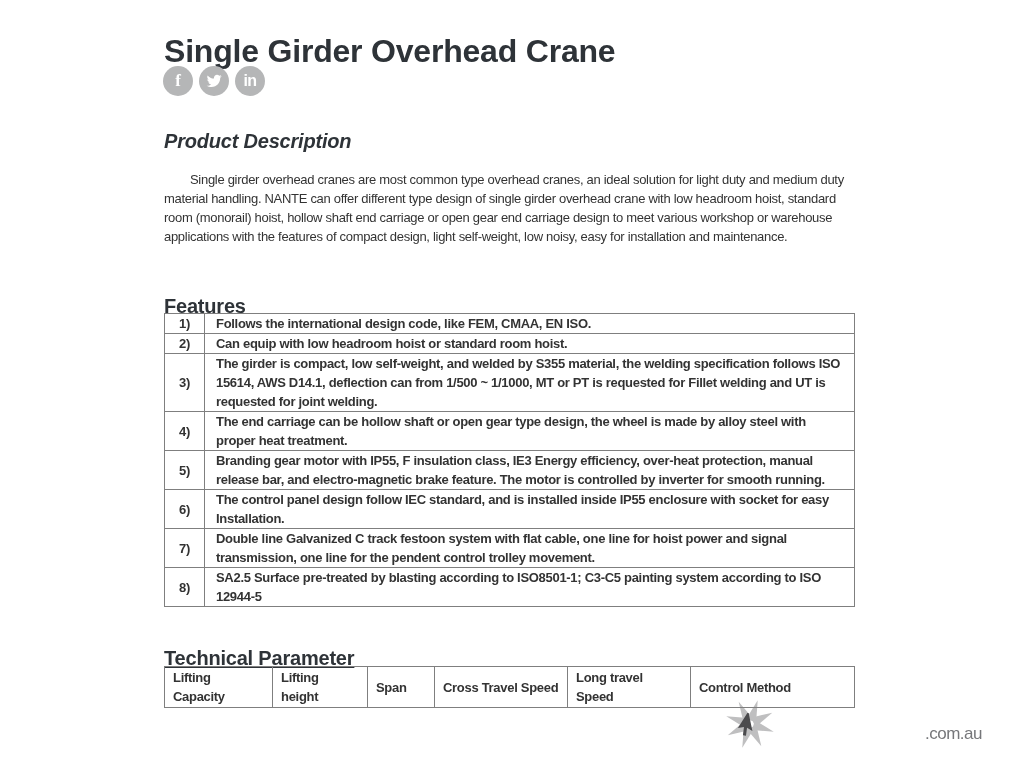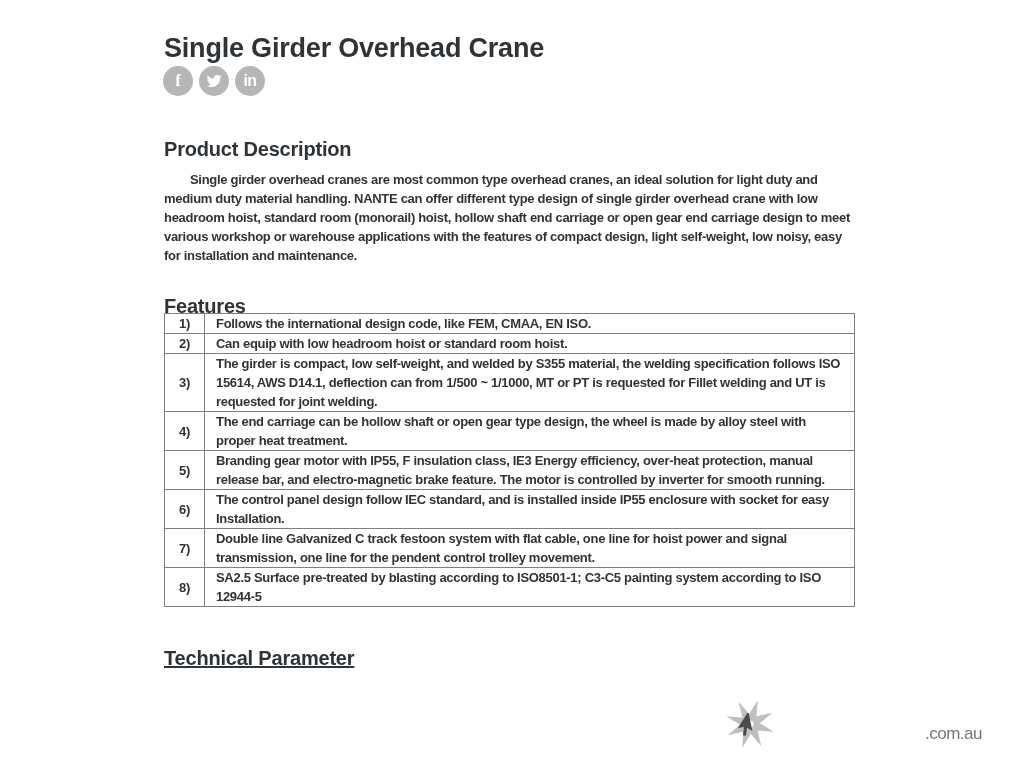--- a/index.html
+++ b/index.html
@@ -6,43 +6,43 @@
   body{
     width:1024px;height:768px;position:relative;overflow:hidden;
     background:#ffffff;
     font-family:"Liberation Sans","DejaVu Sans",sans-serif;
     color:#333333;
   }
   .abs{position:absolute;}
   
   .page-title{
     left:164px;top:12px;width:720px;
-    font-size:27px;font-weight:bold;color:#2e3338;line-height:36px;
+    font-size:32px;font-weight:bold;color:#2e3338;line-height:36px;
     letter-spacing:-0.2px;
   }
   
   .social{left:163px;top:66px;display:flex;gap:6px;z-index:2;}
   .social-btn{
     width:30px;height:30px;border-radius:50%;background:#b5b6b7;border:none;
     display:flex;align-items:center;justify-content:center;cursor:pointer;
     color:#ffffff;font-weight:bold;padding:0;
   }
   .social-btn .fb-glyph{font-size:17px;font-family:"Liberation Serif",serif;font-weight:bold;}
   .social-btn .in-glyph{font-size:16px;letter-spacing:-0.5px;}
   
   .section-heading{
     font-size:20px;font-weight:bold;color:#2e3338;line-height:24px;letter-spacing:-0.2px;
   }
-  .desc-heading{left:164px;top:120px;}
+  .desc-heading{left:164px;top:112px;font-style:italic;}
   .features-heading{left:164px;top:277px;}
   .tech-heading{left:164px;top:629px;text-decoration:underline;}
   
   .desc-body{
     left:164px;top:157px;width:690px;
-    font-size:13px;font-weight:bold;line-height:19px;letter-spacing:-0.3px;
+    font-size:13px;font-weight:normal;line-height:19px;letter-spacing:-0.3px;
     text-indent:26px;color:#333333;
   }
   
   table{border-collapse:collapse;table-layout:fixed;}
   td,th{
     border:1px solid #7f7f7f;
     font-size:13px;font-weight:bold;color:#333333;
     line-height:19px;letter-spacing:-0.3px;text-align:left;
   }
   .features-table{left:164px;top:313px;width:690px;z-index:1;}
@@ -136,20 +136,28 @@
 <table class="abs tech-table">
   <colgroup>
     <col style="width:108px">
       <col style="width:95px">
       <col style="width:67px">
     <col style="width:133px">
       <col style="width:123px">
       <col style="width:164px">
   </colgroup>
   <tbody>
+    <tr class="hdr-row">
+      <td>Lifting Capacity</td>
+      <td>Lifting height</td>
+      <td>Span</td>
+      <td>Cross Travel Speed</td>
+      <td>Long travel Speed</td>
+      <td>Control Method</td>
+    </tr>
   </tbody>
 </table>
 
 <div class="abs watermark">
   <span class="wm-star">
     <svg width="52" height="52" viewBox="-50 -50 100 100">
       <g fill="#bfbfc0" transform="rotate(18)">
         <polygon points="0,-48 10,-7 -10,-7"></polygon>
         <polygon points="0,-48 10,-7 -10,-7" transform="rotate(45)"></polygon>
         <polygon points="0,-48 10,-7 -10,-7" transform="rotate(90)"></polygon>

